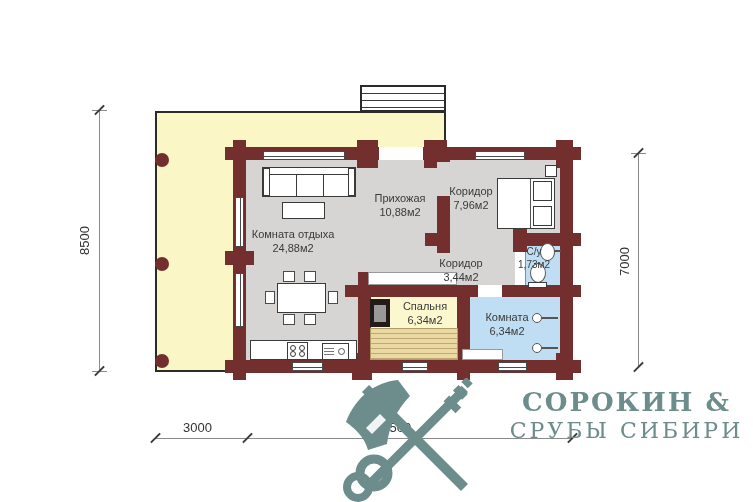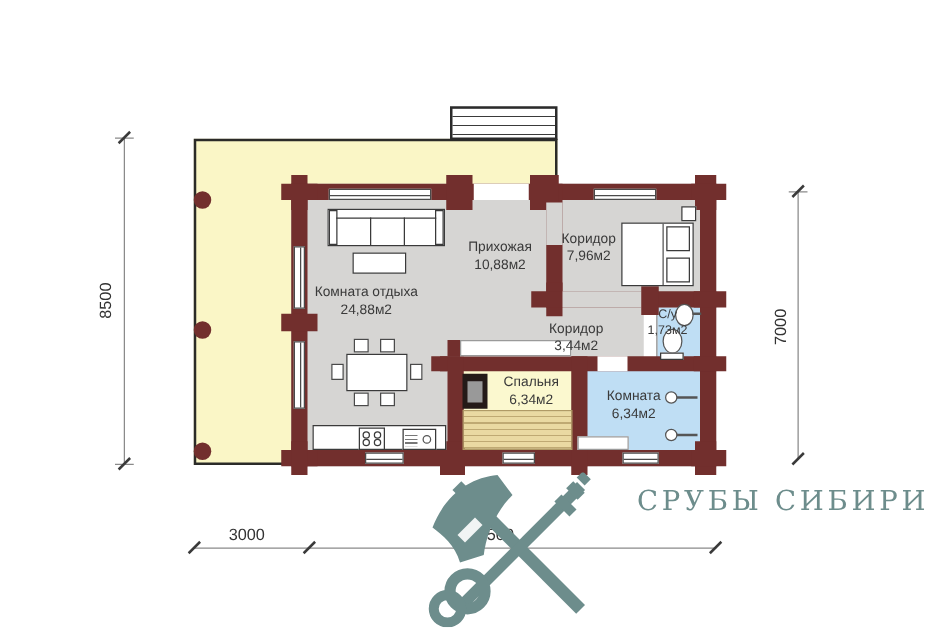--- a/index.html
+++ b/index.html
@@ -221,17 +221,18 @@
           <rect x="127" y="1" width="9" height="7" transform="rotate(45 131 4)"></rect>
         </g>
         <g fill="none" stroke="#6d8d8c">
 
           <circle cx="38" cy="95" r="14" stroke-width="9"></circle>
           <circle cx="22" cy="109" r="11" stroke-width="8"></circle>
         </g>
       </svg>
     </span>
     <div class="abs" style="left:164px;top:10px;width:253px;">
+      <div class="logo-line l1">СОРОКИН &amp;</div>
       <div class="logo-line l3">СРУБЫ СИБИРИ</div>
     </div>
   </div>
 
 </div>
 
 </body></html>

